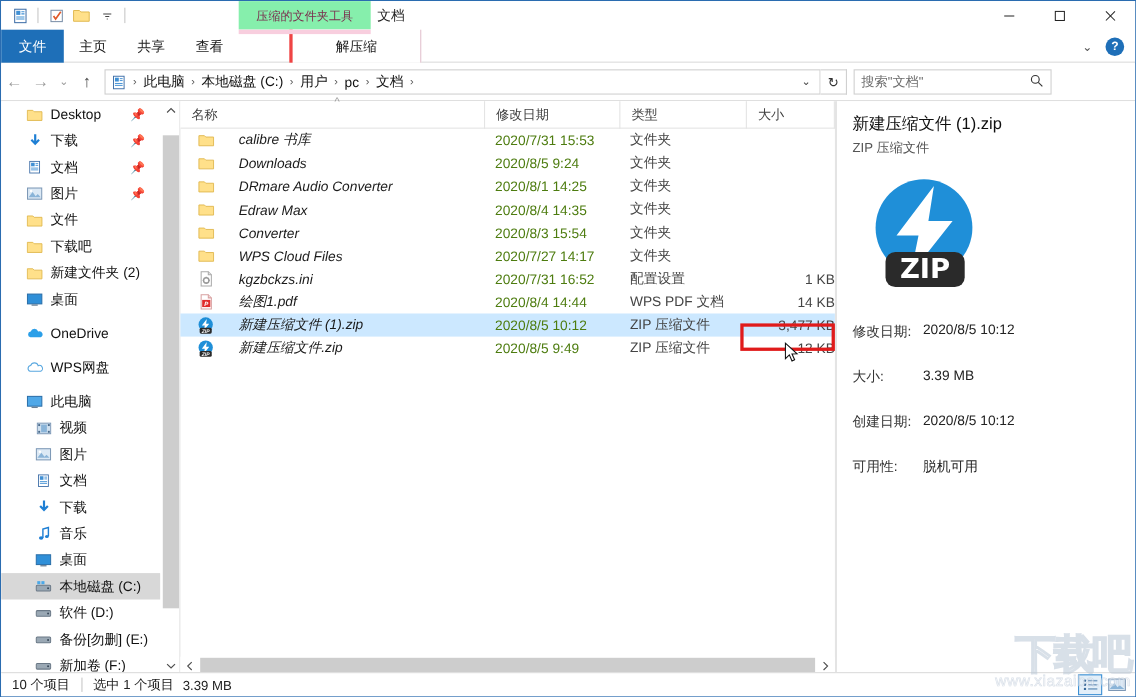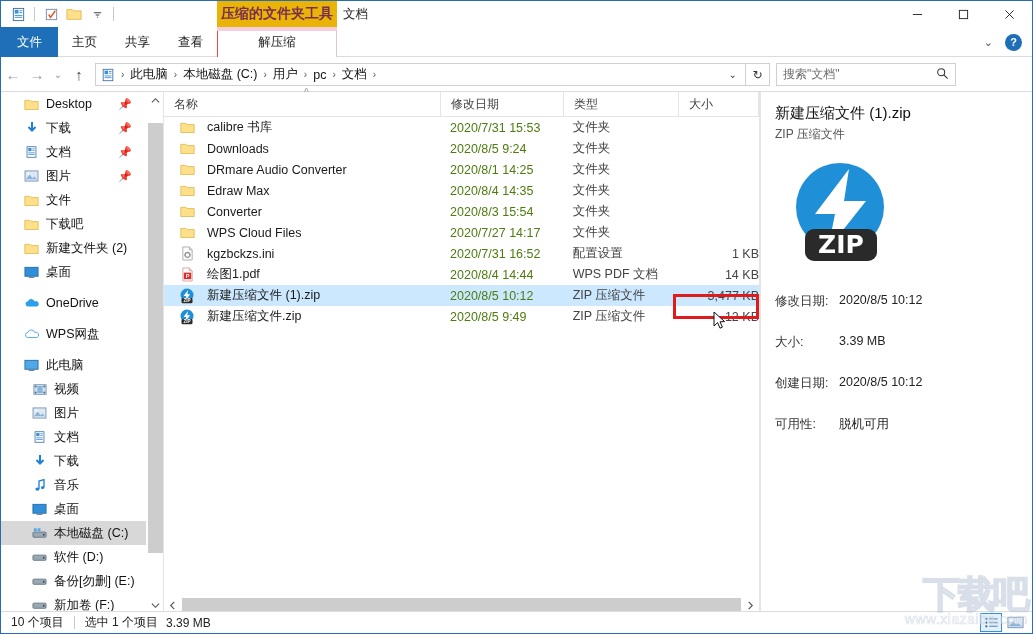--- a/index.html
+++ b/index.html
@@ -26,23 +26,23 @@
     background: #fff;
     display: flex; align-items: center;
   }
   .qat { display: flex; align-items: center; padding-left: 7px; gap: 3px; height: 26px; }
   .qat-ico {
     width: 20px; height: 20px; display: flex; align-items: center; justify-content: center;
   }
   .qat-sep { width: 1px; height: 14px; background: #c8c8c8; margin: 0 3px; }
   .ctx-tabtitle {
     position: absolute; left: 216px; top: 0; width: 120px; height: 26px;
-    background: #eab308;
+    background: #86efac;
     display: flex; align-items: center; justify-content: center;
-    font-size: 14px; color: #7a2e4e; font-weight: bold;
+    font-size: 11px; color: #7a2e4e;
   }
   .win-title {
     position: absolute; left: 342px; top: 0; height: 26px;
     display: flex; align-items: center;
     font-size: 12.5px; color: #222;
   }
   .wincontrols {
     position: absolute; right: 0; top: 0; display: flex; height: 26px;
   }
   .wc {
@@ -62,22 +62,23 @@
   }
   .tabs { display: flex; height: 30px; align-items: stretch; }
   .tab {
     display: flex; align-items: center; justify-content: center;
     padding: 0 14px; font-size: 12.5px; color: #1a1a1a; height: 30px;
     min-width: 52px;
   }
   .tab.file { background: #1e6fb8; color: #fff; font-size: 12.5px; padding: 0 16px; }
   .tab.ctx {
     background: #fff; color: #1a1a1a;
-    border-left: 1px solid #ef4444; border-right: 1px solid #e3c3cf;
+    border-left: 3px solid #ef4444; border-right: 1px solid #e3c3cf;
     min-width: 120px;
+    margin-left: 46px;
   }
   .ribbon-right {
     position: absolute; right: 4px; top: 0; height: 30px; display: flex; align-items: center; gap: 8px;
   }
   .chev-small { color: #555; font-size: 11px; padding: 0 4px; }
   .help-circ {
     width: 17px; height: 17px; border-radius: 50%; background: #1e6fb8; color: #fff;
     font-size: 11px; display: flex; align-items: center; justify-content: center;
     font-weight: bold; margin-right: 6px;
   }
@@ -167,21 +168,21 @@
   .col.c-size  { width: 80px; }
   .sortmark {
     position: absolute; left: 140px; top: -5px; color: #999; font-size: 10px;
   }
   .rows { position: relative; }
   .row {
     height: 21px; display: flex; align-items: center; font-size: 12.5px; color: #1a1a1a;
   }
   .row.selected { background: #cce8ff; }
   .cell { height: 21px; display: flex; align-items: center; overflow: hidden; white-space: nowrap; }
-  .cell.name { width: 277px; padding-left: 15px; gap: 12px; }
+  .cell.name { width: 277px; padding-left: 15px; gap: 22px; font-style: italic; }
   .cell.date { width: 123px; padding-left: 10px; color: #4d7c0f; text-align: right; }
   .cell.type { width: 115px; padding-left: 10px; color: #444; }
   .cell.size { width: 82px; padding-right: 0; color: #444; justify-content: flex-end; }
   .fico { width: 16px; height: 16px; flex: 0 0 16px; display: flex; align-items: center; justify-content: center; }
 
   .hscroll {
     position: absolute; left: 0; bottom: 0; width: 595px; height: 17px;
     background: #fff; display: flex; align-items: center;
   }
   .hs-arrow { width: 17px; height: 17px; display: flex; align-items: center; justify-content: center; color: #5a5a5a; font-size: 9px; }

